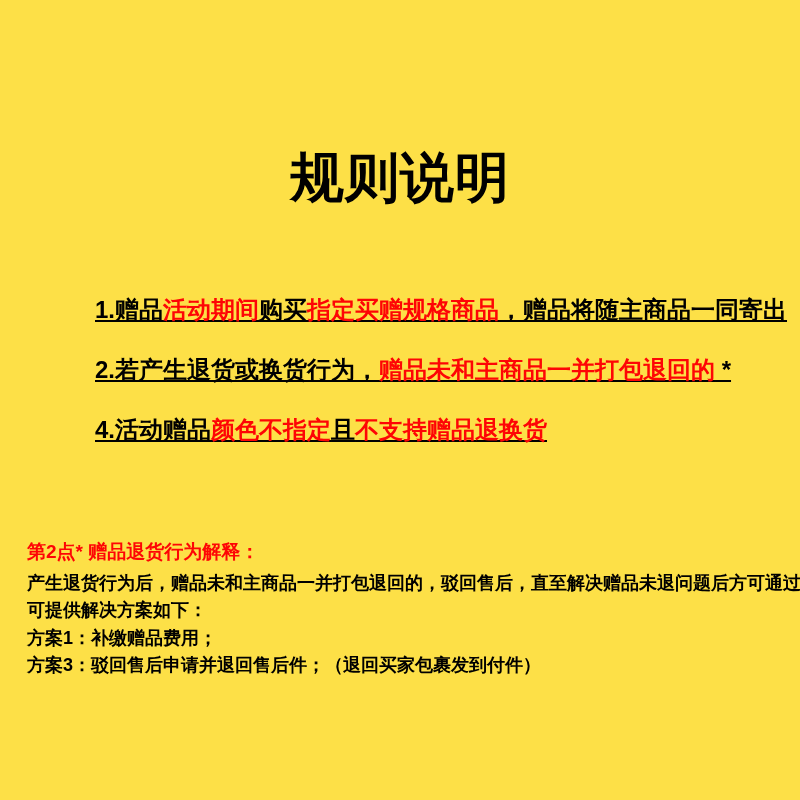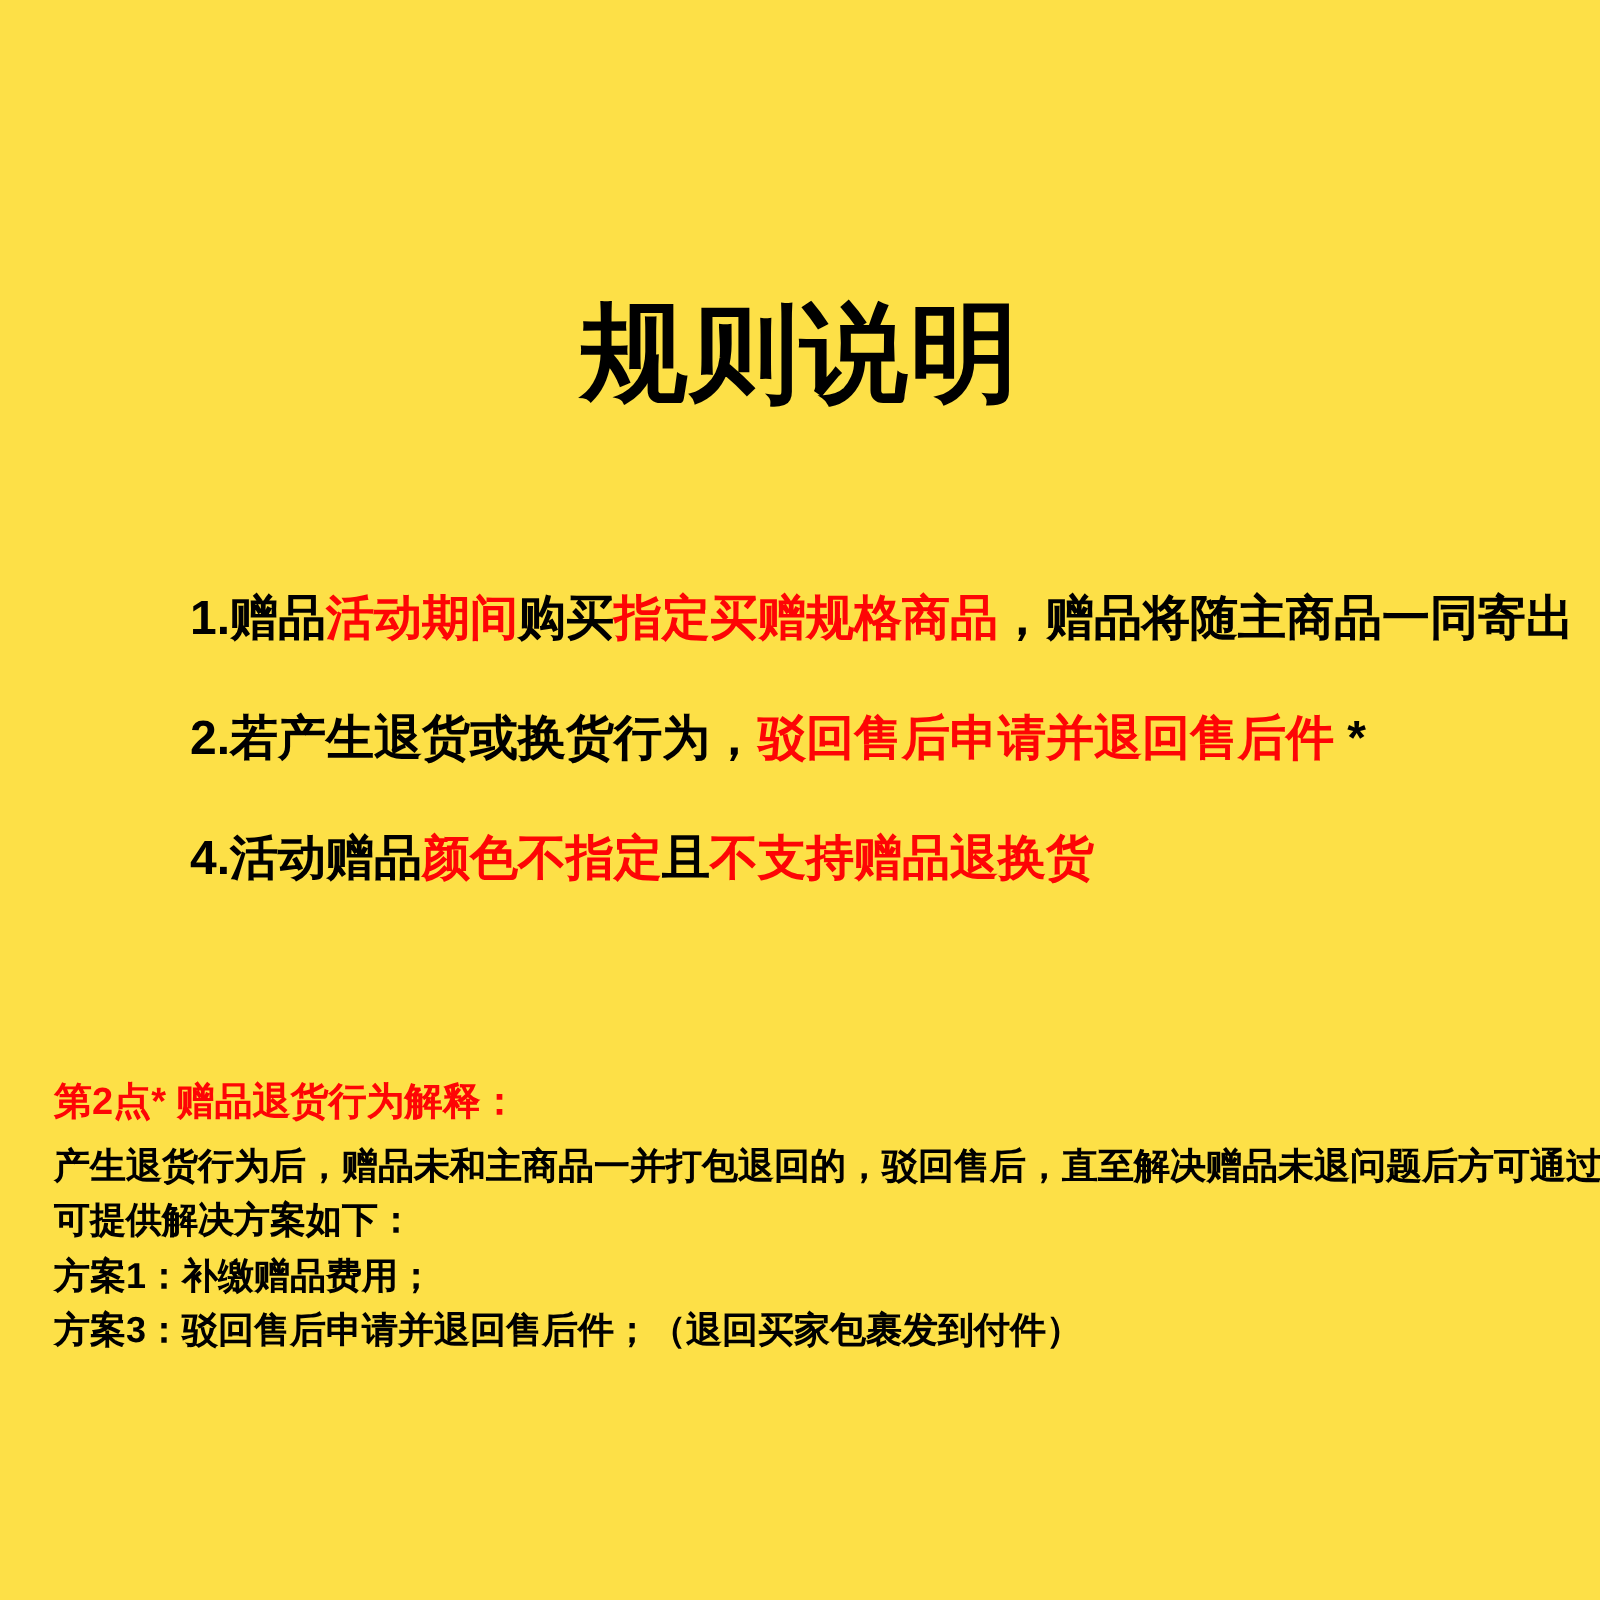--- a/index.html
+++ b/index.html
@@ -41,20 +41,21 @@
   }
   .date-part-end {
     margin-left: 20px;
   }
   .rules-list {
     position: absolute;
     top: 296px;
     left: 95px;
     right: 15px;
     font-size: 24px;
+    text-decoration: underline;
   }
   .rule {
     line-height: 28px;
     margin-bottom: 32px;
     white-space: nowrap;
   }
   .seg-black { color: #000000; }
   .seg-red   { color: #fe0505; }
   .footnote {
     position: absolute;
@@ -79,21 +80,21 @@
 </head>
 <body>
 
 <div class="page">
 
   <h1 class="page-title">规则说明</h1>
 
 
   <div class="rules-list">
     <div class="rule"><span class="seg-black">1.赠品</span><span class="seg-red">活动期间</span><span class="seg-black">购买</span><span class="seg-red">指定买赠规格商品</span><span class="seg-black">，赠品将随主商品一同寄出</span></div>
-    <div class="rule"><span class="seg-black">2.若产生退货或换货行为，</span><span class="seg-red">驳回售后申请并退回售后件</span><span class="seg-black"> *</span></div>
+    <div class="rule"><span class="seg-black">2.若产生退货或换货行为，</span><span class="seg-red">赠品未和主商品一并打包退回的</span><span class="seg-black"> *</span></div>
     <div class="rule"><span class="seg-black">4.活动赠品</span><span class="seg-red">颜色不指定</span><span class="seg-black">且</span><span class="seg-red">不支持赠品退换货</span></div>
   </div>
 
   <div class="footnote">
     <div class="footnote-heading">第2点* 赠品退货行为解释：</div>
     <div>
         <div class="footnote-line">产生退货行为后，赠品未和主商品一并打包退回的，驳回售后，直至解决赠品未退问题后方可通过；</div>
         <div class="footnote-line">可提供解决方案如下：</div>
         <div class="footnote-line">方案1：补缴赠品费用；</div>
         <div class="footnote-line">方案3：驳回售后申请并退回售后件；（退回买家包裹发到付件）</div>

